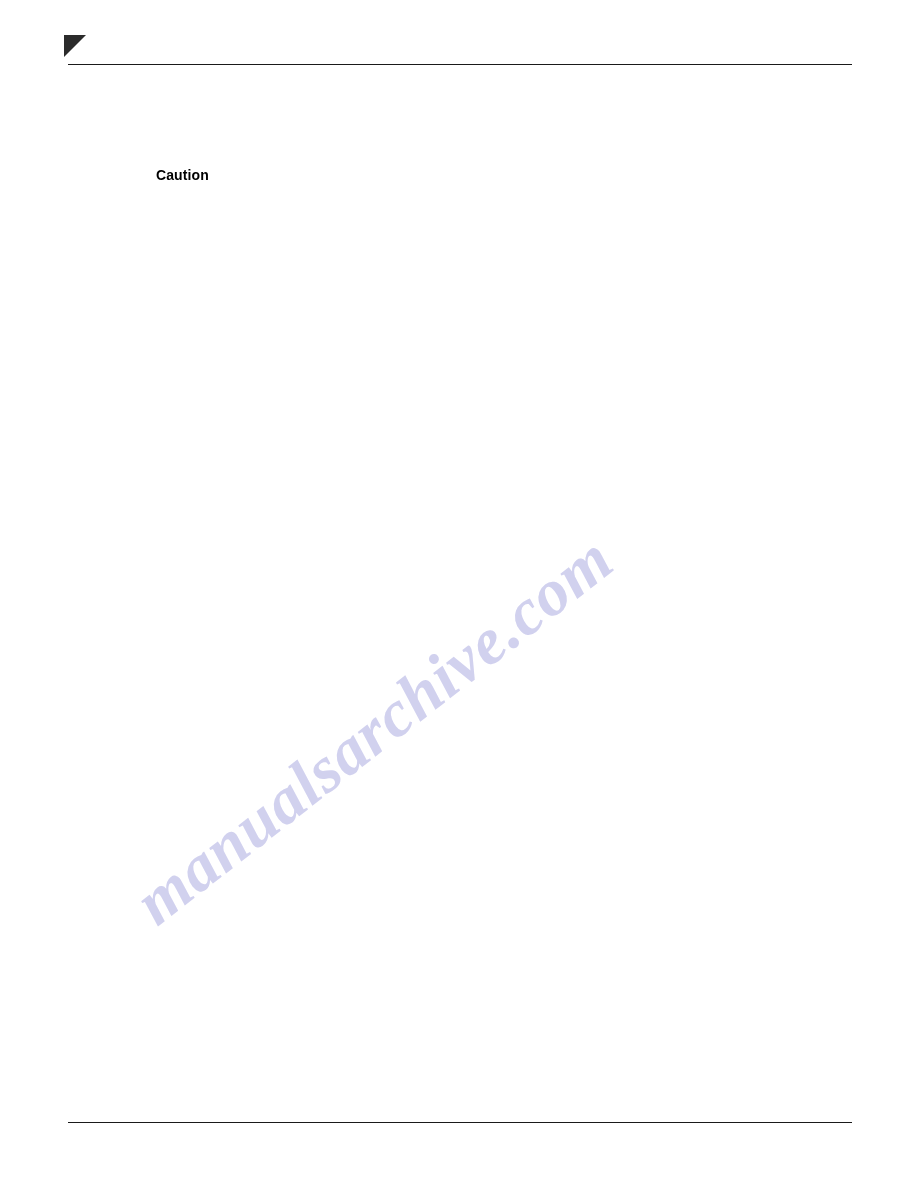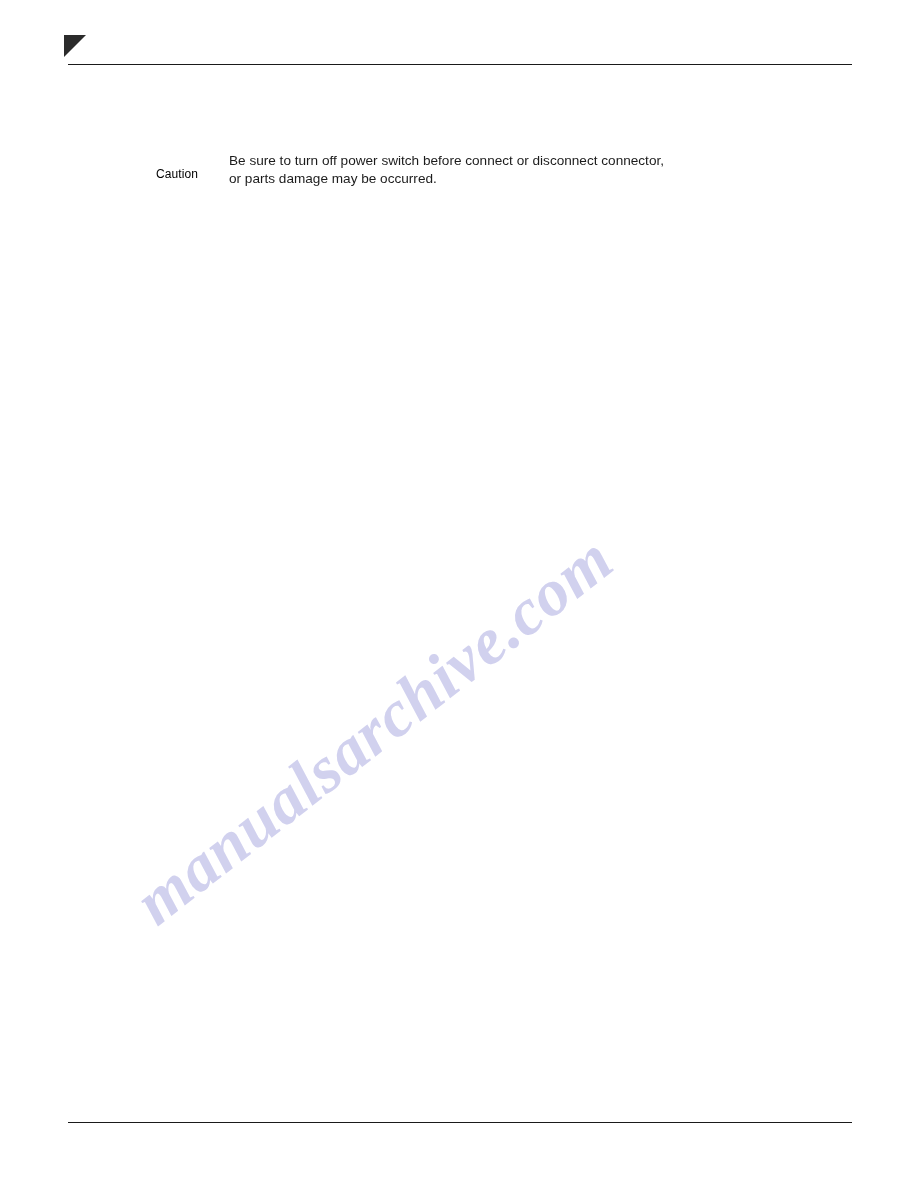--- a/index.html
+++ b/index.html
@@ -7,21 +7,21 @@
   .page{position:absolute;left:0;top:0;width:918px;height:1188px;background:#fff;}
 
   
   .logo{position:absolute;left:62px;top:33px;width:120px;height:26px;}
   .logo svg{display:block;}
   .rule-top{position:absolute;left:68px;top:64px;width:784px;height:0;border-top:1.3px solid #1a1a1a;}
   .rule-bottom{position:absolute;left:68px;top:1122px;width:784px;height:0;border-top:1.3px solid #1a1a1a;}
 
   
   .caution-icon{position:absolute;left:106px;top:144px;width:46px;height:40px;}
-  .caution-word{position:absolute;left:156px;top:167px;font-size:12px;font-weight:normal;color:#000;letter-spacing:0.1px;}
+  .caution-word{position:absolute;left:156px;top:167px;font-size:14px;font-weight:bold;color:#000;letter-spacing:0.1px;}
   .caution-text{position:absolute;left:229px;top:152px;font-size:13.6px;line-height:18px;color:#1c1c1c;white-space:pre;}
 
   svg.diagram{position:absolute;left:0;top:0;width:918px;height:1188px;overflow:visible;}
 
   .wm{position:absolute;color:#c9c9ec;font-size:66px;font-weight:bold;font-style:italic;
       transform-origin:0 0;white-space:nowrap;letter-spacing:1px;opacity:.85;pointer-events:none;
       font-family:"Liberation Serif",serif;}
 </style>
 </head>
 <body>
@@ -36,18 +36,16 @@
       <polygon points="24,2 2,24 2,24" fill="#b3b3b3"></polygon>
     </svg>
   </div>
   <div class="rule-top"></div>
   <div class="rule-bottom"></div>
 
   <div class="caution-icon">
     <svg width="46" height="40" viewBox="0 0 46 40"></svg>
   </div>
   <div class="caution-word">Caution</div>
-  <div class="caution-text">Be sure to turn off power switch before connect or disconnect connector,
-or parts damage may be occurred.</div>
 
   <svg class="diagram" viewBox="0 0 918 1188"></svg>
 
 </div>
 
 </body></html>

